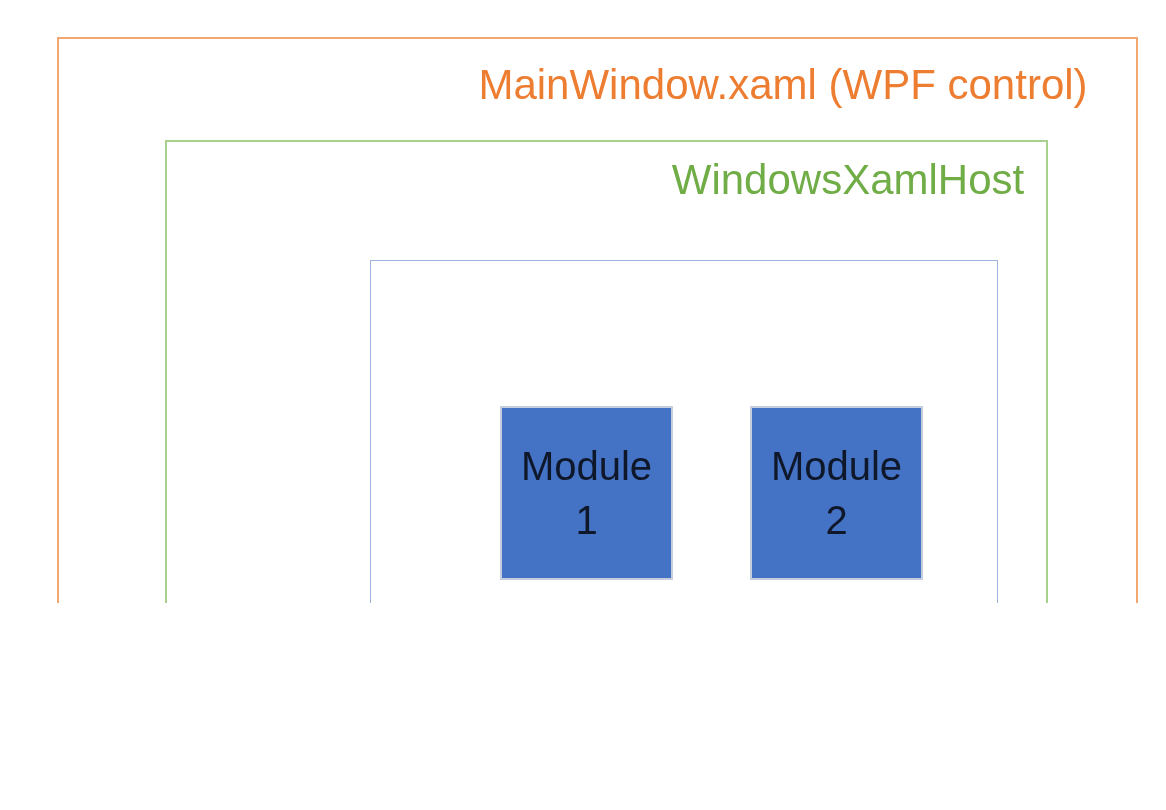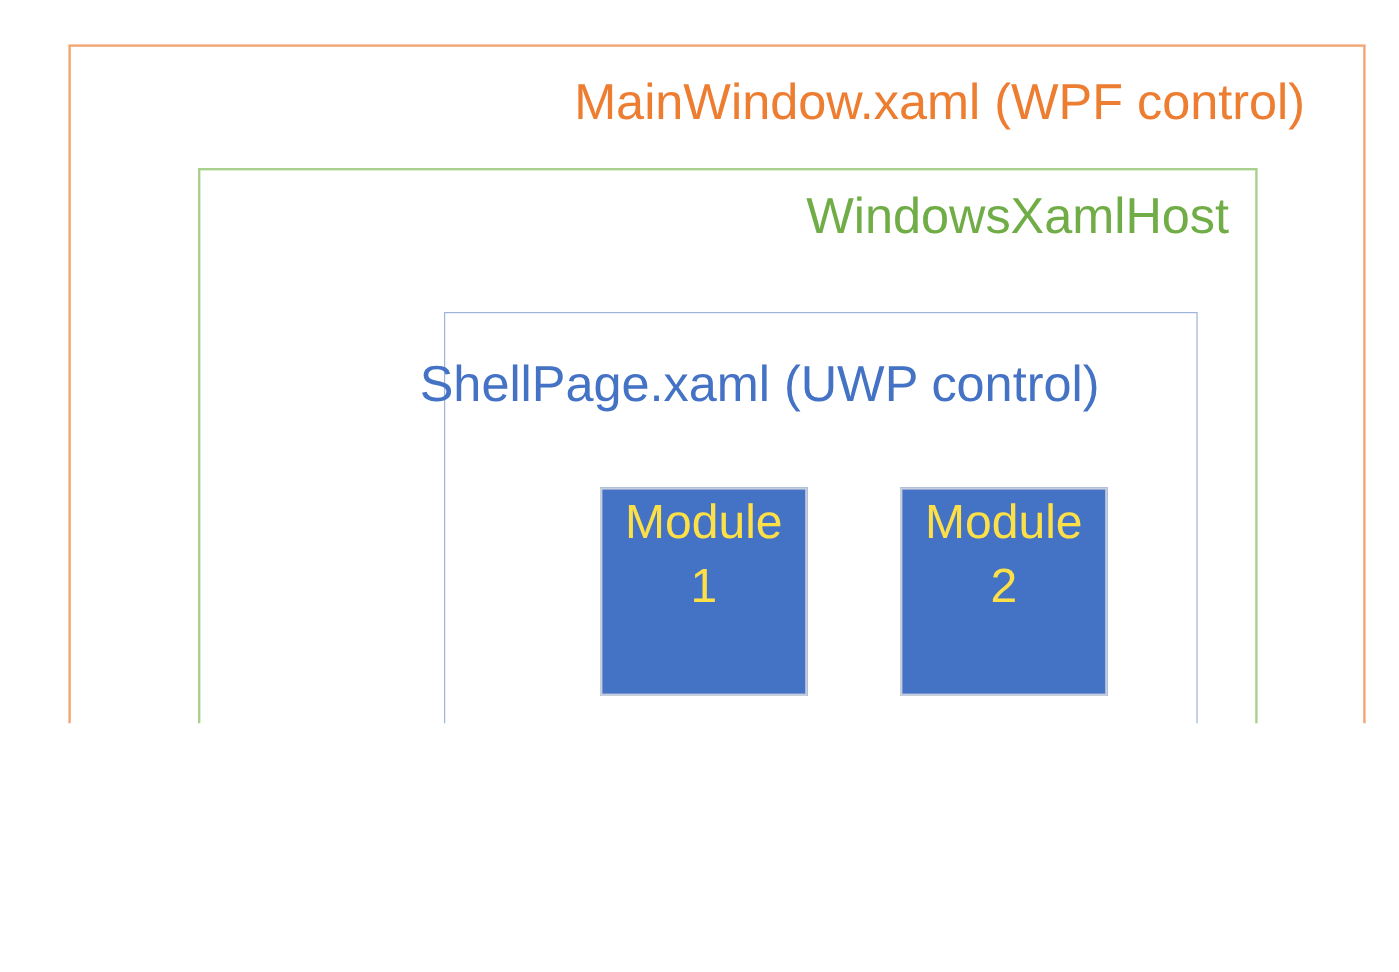--- a/index.html
+++ b/index.html
@@ -56,43 +56,42 @@
   }
   .module {
     position: absolute;
     width: 173px; height: 174px;
     background: #4472C4;
     border: 2px solid #C6CDDC;
     box-sizing: border-box;
     display: flex;
     flex-direction: column;
     align-items: center;
-    justify-content: flex-start;
-    color: #fde047;
+    justify-content: center;
+    color: #0f172a;
     font-size: 40px;
     line-height: 1.35;
     text-align: center;
   }
   .module-1 { left: 500px; top: 406px; }
   .module-2 { left: 750px; top: 406px; }
   .module span { display: block; }
 </style>
 </head>
 <body>
 
 <div id="page">
 
   <div class="rect outer-rect"></div>
   <div class="title outer-title">MainWindow.xaml (WPF control)</div>
 
   <div class="rect host-rect"></div>
   <div class="title host-title">WindowsXamlHost</div>
 
   <div class="rect shell-rect"></div>
-  <div class="title shell-title">ShellPage.xaml (UWP control)</div>
 
   <div class="module module-1">
     <span>Module</span>
     <span>1</span>
   </div>
 
   <div class="module module-2">
     <span>Module</span>
     <span>2</span>
   </div>

